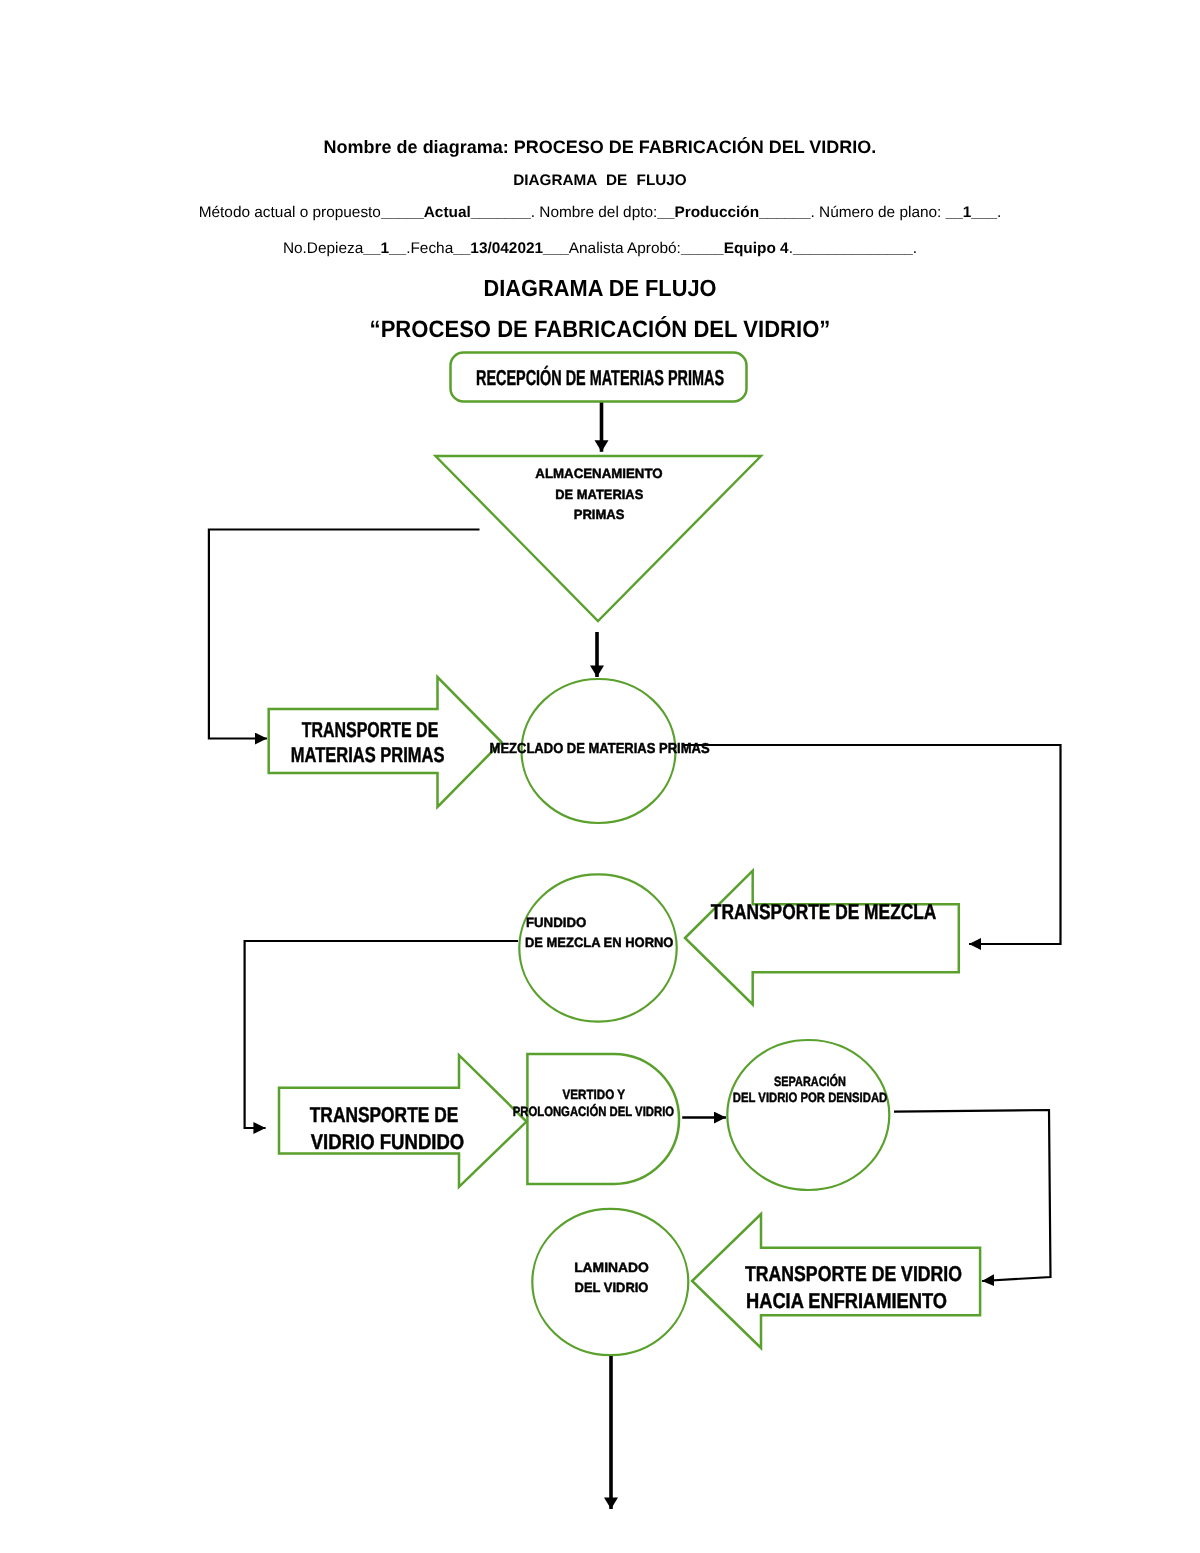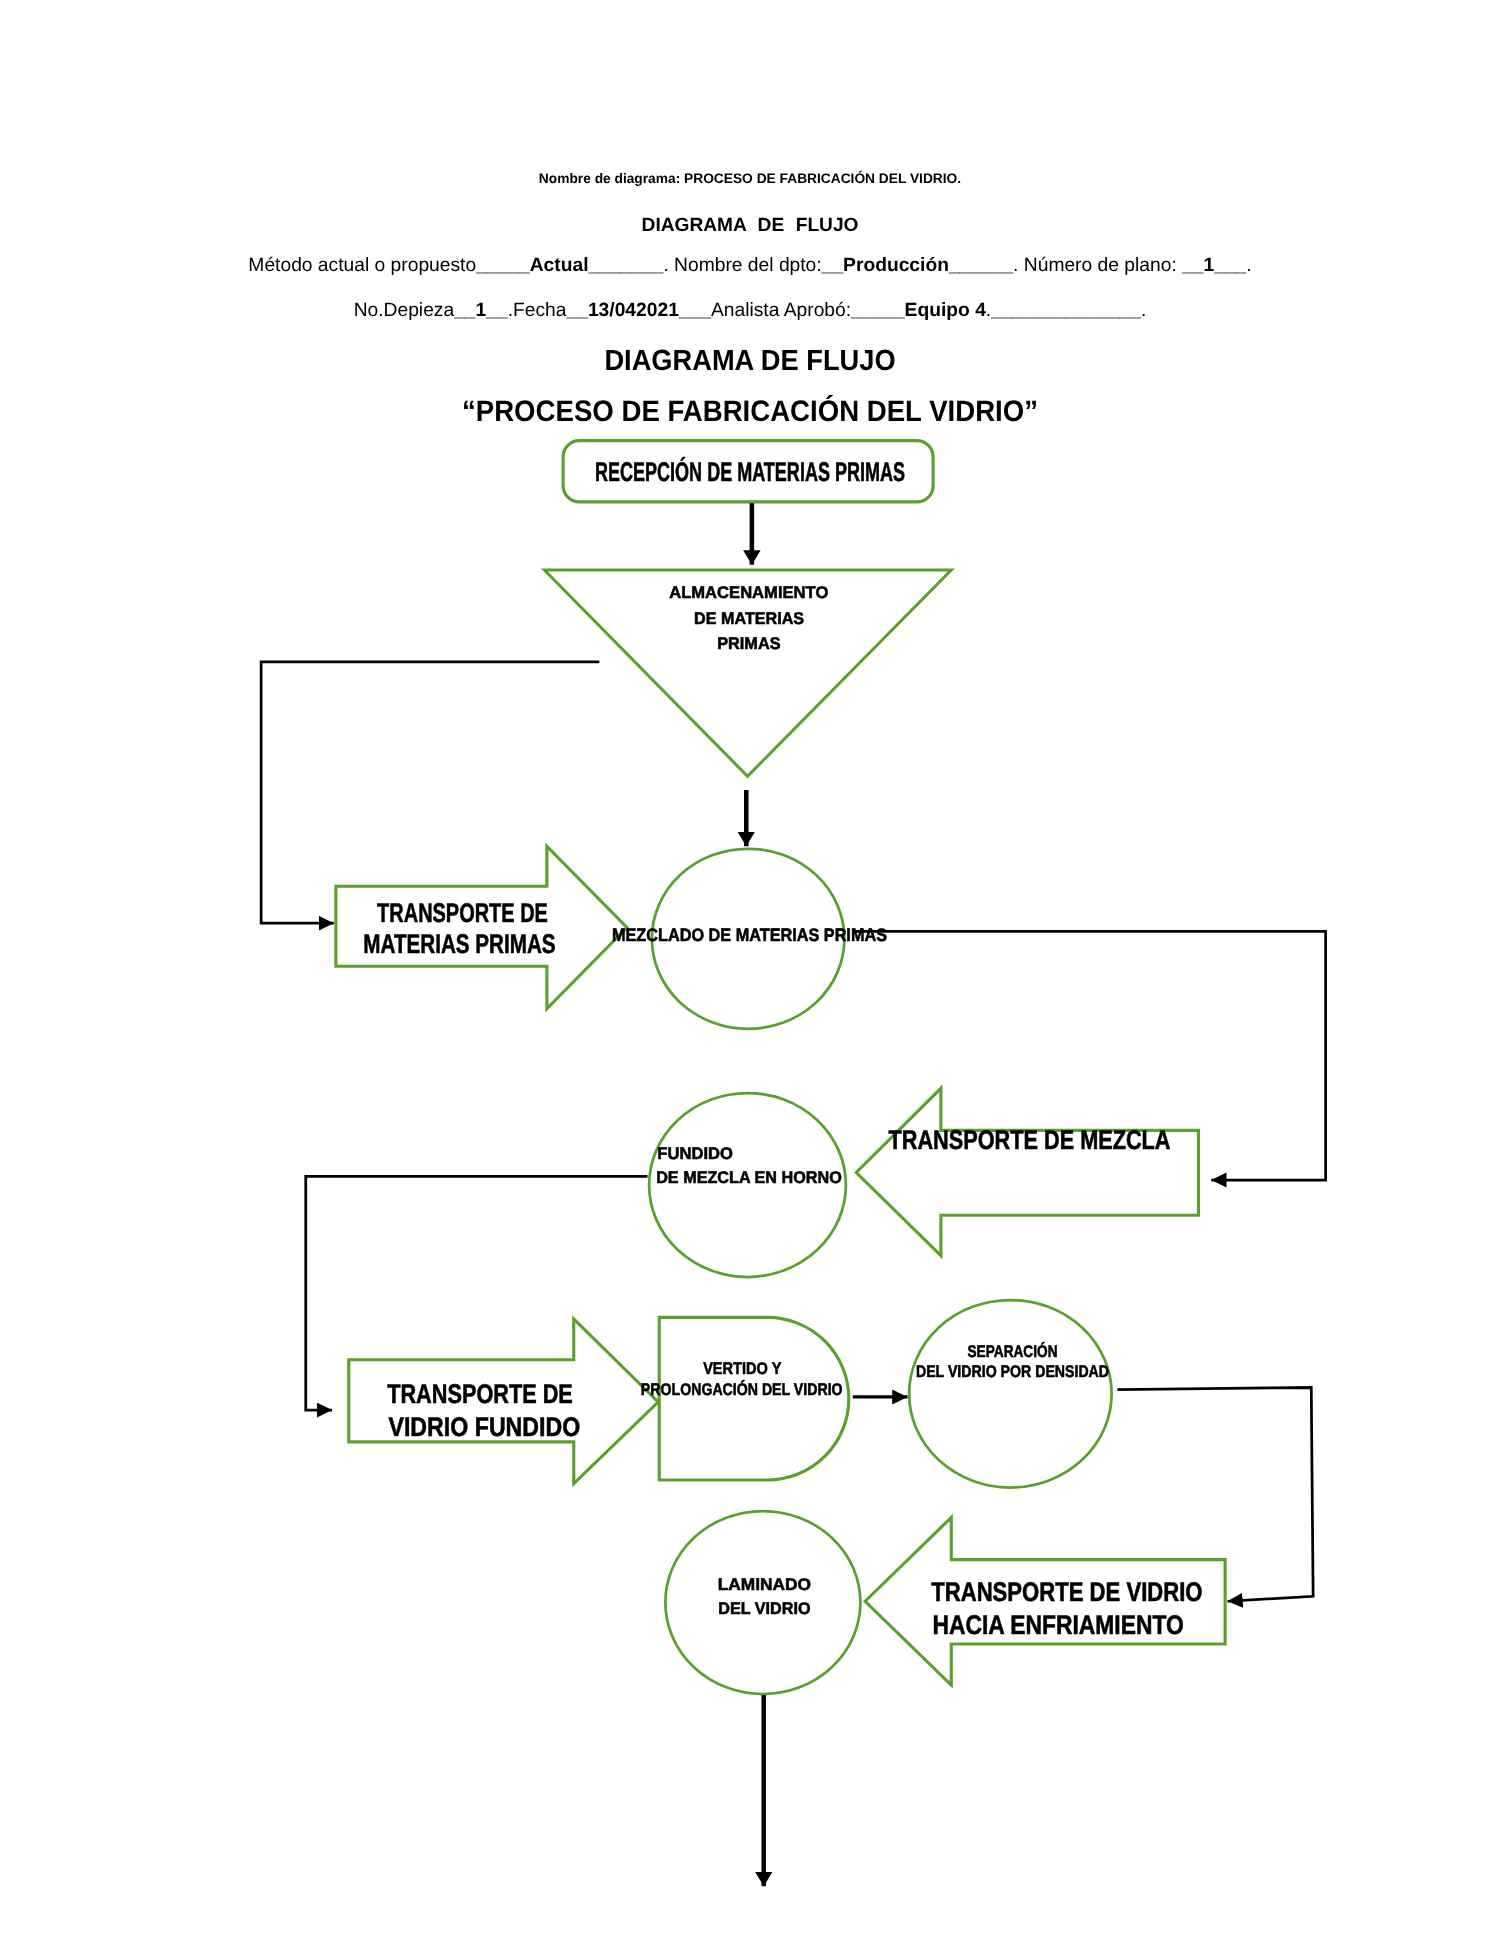--- a/index.html
+++ b/index.html
@@ -15,21 +15,21 @@
             font-family:"Liberation Sans",sans-serif;
             stroke:#000;stroke-width:0.45;paint-order:stroke fill;}
   .shape{fill:none;stroke:#5aa02c;}
   .conn{fill:none;stroke:#000000;}
 </style>
 </head>
 <body>
 
 <div id="page">
 
-  <div class="hline" id="h1" style="top:137px;font-size:11px;"><span class="b">Nombre de diagrama:</span><span class="b"> PROCESO DE FABRICACIÓN DEL VIDRIO.</span></div>
+  <div class="hline" id="h1" style="top:137px;font-size:18px;"><span class="b">Nombre de diagrama:</span><span class="b"> PROCESO DE FABRICACIÓN DEL VIDRIO.</span></div>
 
   <div class="hline" id="h2" style="top:172px;font-size:15.3px;word-spacing:5px;"><span class="b">DIAGRAMA DE FLUJO</span></div>
 
   <div class="hline" id="h3" style="top:204px;font-size:15.4px;"><span>Método actual o propuesto</span><span class="b">_____</span><span class="b">Actual</span><span class="b">_______</span><span>. Nombre del dpto:</span><span class="b">__</span><span class="b">Producción</span><span class="b">______</span><span>. Número de plano: </span><span class="b">__</span><span class="b">1</span><span class="b">___</span><span>.</span></div>
 
   <div class="hline" id="h4" style="top:240px;font-size:15.4px;"><span>No.Depieza</span><span class="b">__</span><span class="b">1</span><span class="b">__</span><span>.</span><span>Fecha</span><span class="b">__</span><span class="b">13/042021</span><span class="b">___</span><span>Analista Aprobó:</span><span class="b">_____</span><span class="b">Equipo 4</span><span>.</span><span class="b">______________</span><span>.</span></div>
 
   <div class="hline" id="t1" style="top:274.5px;font-size:23.4px;font-weight:bold;transform:scaleX(0.932);transform-origin:600px 0;">DIAGRAMA DE FLUJO</div>
 
   <div class="hline" id="t2" style="top:317px;font-size:23.7px;font-weight:bold;transform:scaleX(0.932);transform-origin:600px 0;">“PROCESO DE FABRICACIÓN DEL VIDRIO”</div>

